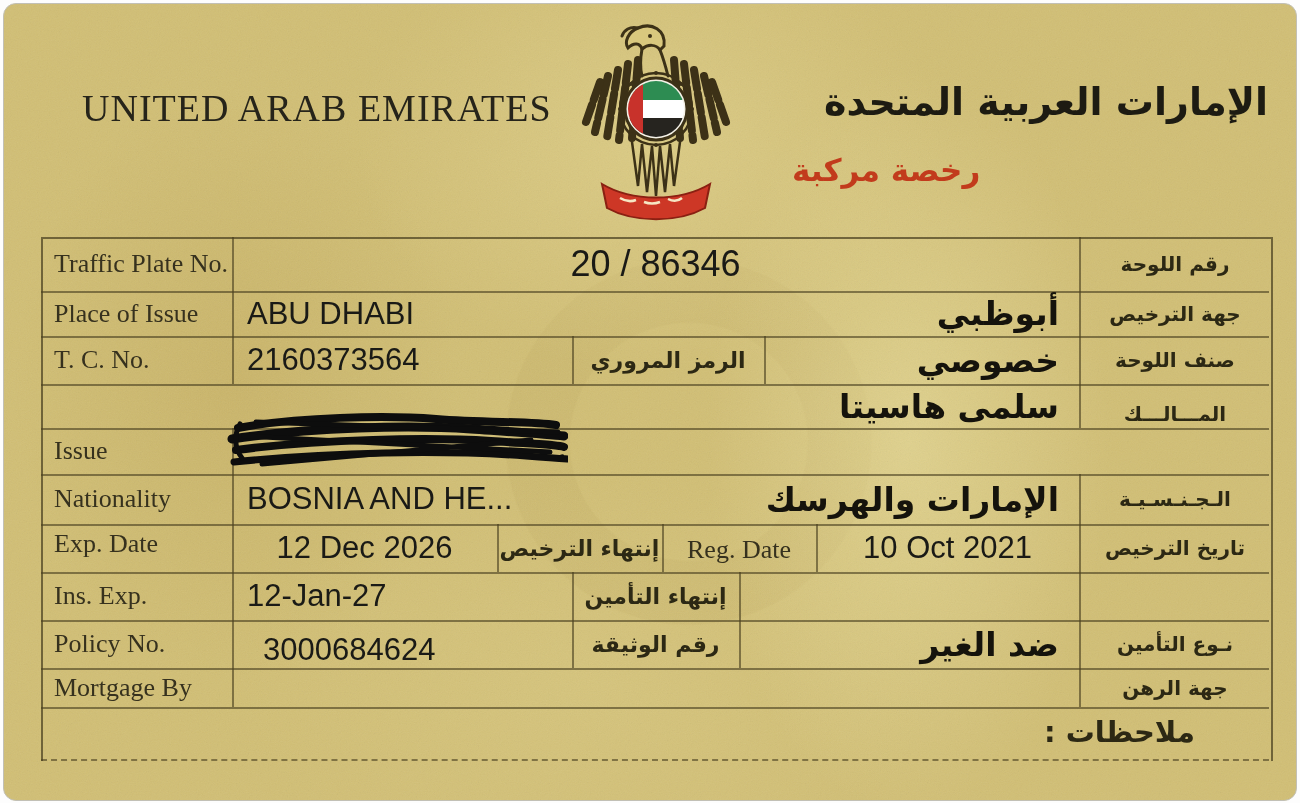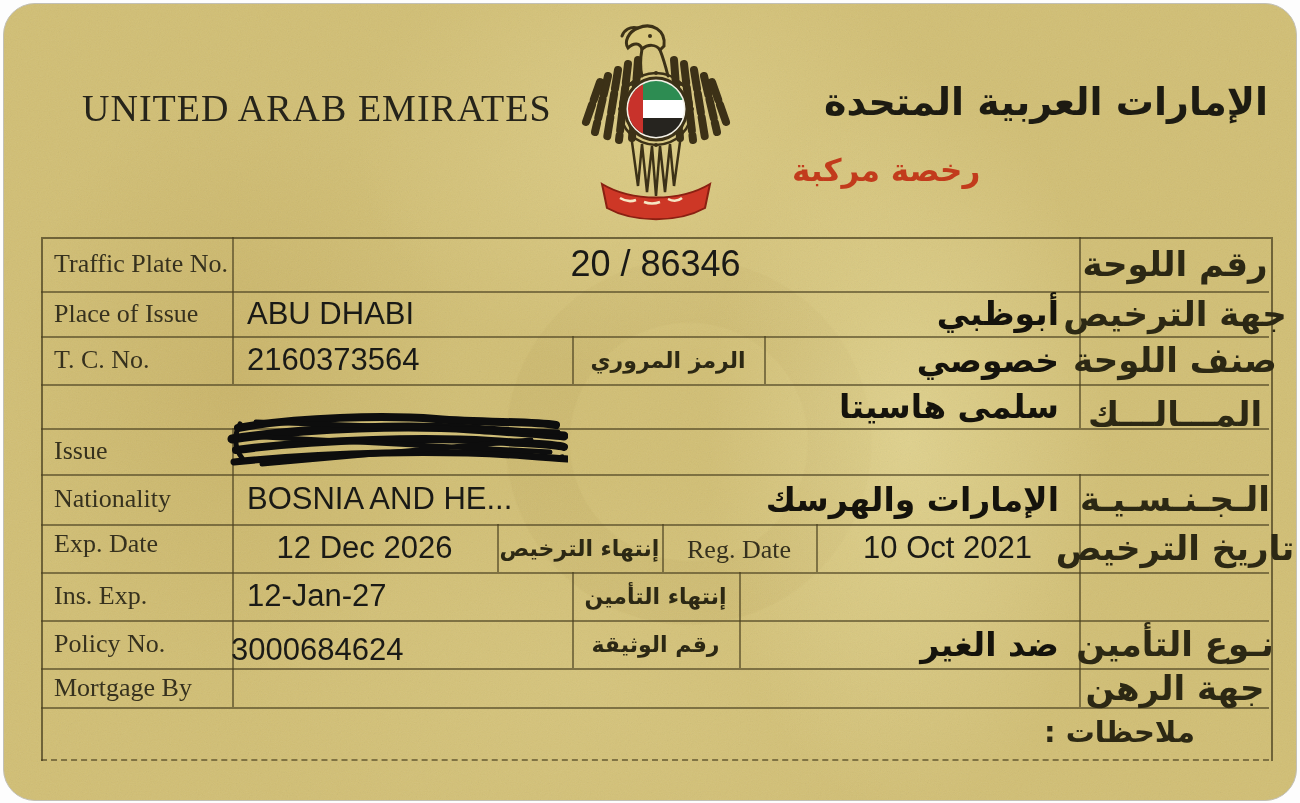--- a/index.html
+++ b/index.html
@@ -1,18 +1,18 @@
 <!DOCTYPE html>
 <html><head>
 <meta charset="utf-8">
 <style>
   html,body{margin:0;padding:0;background:#ffffff;}
   .stage{position:relative;width:1300px;height:803px;background:#fdfdfd;overflow:hidden;
          font-family:"Liberation Sans",sans-serif;}
-  .card{position:absolute;left:3px;top:3px;width:1292px;height:796px;border-radius:32px;
+  .card{position:absolute;left:3px;top:3px;width:1292px;height:796px;border-radius:13px;
         border:1px solid #c2c0b6;overflow:hidden;
         background:
           radial-gradient(ellipse 420px 320px at 50% 18%, rgba(232,218,150,.45), transparent 70%),
           radial-gradient(ellipse 280px 520px at 70% 55%, rgba(238,228,165,.50), transparent 72%),
           radial-gradient(ellipse 320px 420px at 18% 48%, rgba(176,146,66,.22), transparent 70%),
           radial-gradient(circle at 53% 55%, transparent 118px, rgba(140,110,40,.06) 120px, rgba(140,110,40,.06) 182px, transparent 184px),
           radial-gradient(ellipse 500px 300px at 45% 85%, rgba(225,210,140,.30), transparent 70%),
           #d2bf74; text-align: center;}
   .tex{position:absolute;left:0;top:0;width:100%;height:100%;pointer-events:none;}
   .tex.mult{mix-blend-mode:multiply;opacity:.13;}
@@ -21,21 +21,21 @@
   .hl{position:absolute;left:37px;width:1228px;height:0;border-top:2px solid rgba(74,64,32,.62);}
   .vl{position:absolute;width:0;border-left:2px solid rgba(74,64,32,.62);}
   .outer{position:absolute;left:37px;top:233px;width:1228px;height:522px;
          border:2px solid rgba(74,64,32,.72);border-bottom:none;}
   .dash{position:absolute;left:37px;top:755px;width:1228px;height:0;
         border-top:2px dashed rgba(74,64,32,.60);}
   
   .cell{position:absolute;display:flex;align-items:center;white-space:nowrap;}
   .lab{font-family:"Liberation Serif",serif;font-size:26px;color:#36311e;}
   .val{font-family:"Liberation Sans",sans-serif;font-size:31px;color:#1a1a16;}
-  .arlab{font-family:"DejaVu Sans",sans-serif;font-size:34px;font-weight:700;color:#2c2814;direction:rtl;}
+  .arlab{font-family:"DejaVu Sans",sans-serif;font-size:20px;font-weight:700;color:#2c2814;direction:rtl;}
   .arval{font-family:"DejaVu Sans",sans-serif;font-size:33px;font-weight:600;color:#15130c;direction:rtl;}
   .armid{font-family:"DejaVu Sans",sans-serif;font-size:22px;font-weight:700;color:#2c2814;direction:rtl;justify-content:center;}
   .ctr{justify-content:center;}
   .rt{justify-content:flex-end;}
   
   .h-country{position:absolute;left:78px;top:82px;font-family:"Liberation Serif",serif;
              font-size:38px;letter-spacing:1px;color:#26241a;}
   .h-title{position:absolute;left:289px;top:150px;font-family:"Liberation Serif",serif;
            font-size:31px;font-weight:700;color:#c23b1c;}
   .h-country-ar{position:absolute;right:28px;top:76px;font-family:"DejaVu Sans",sans-serif;
@@ -183,21 +183,21 @@
   <div class="cell armid" style="left:493px;top:520px;width:165px;height:48px">إنتهاء الترخيص</div>
   <div class="cell lab ctr" style="left:658px;top:520px;width:154px;height:52px">Reg. Date</div>
   <div class="cell val ctr" style="left:812px;top:520px;width:263px;height:48px">10 Oct 2021</div>
   <div class="cell arlab ctr" style="left:1085px;top:520px;width:172px;height:48px">تاريخ الترخيص</div>
 
   <div class="cell lab" style="left:50px;top:568px;height:48px">Ins. Exp.</div>
   <div class="cell val" style="left:243px;top:568px;height:48px">12-Jan-27</div>
   <div class="cell armid" style="left:568px;top:568px;width:167px;height:48px">إنتهاء التأمين</div>
 
   <div class="cell lab" style="left:50px;top:616px;height:48px">Policy No.</div>
-  <div class="cell val" style="left:227px;top:616px;height:60px">3000684624</div>
+  <div class="cell val" style="left:259px;top:616px;height:60px">3000684624</div>
   <div class="cell armid" style="left:568px;top:616px;width:167px;height:48px">رقم الوثيقة</div>
   <div class="cell arval rt" style="right:237px;top:616px;height:48px">ضد الغير</div>
   <div class="cell arlab ctr" style="left:1085px;top:616px;width:172px;height:48px">نـوع التأمين</div>
 
   <div class="cell lab" style="left:50px;top:664px;height:39px">Mortgage By</div>
   <div class="cell arlab ctr" style="left:1085px;top:664px;width:172px;height:39px">جهة الرهن</div>
 
   <div class="cell arlab rt" style="left:1040px;top:703px;width:220px;height:50px;font-size:29px">ملاحظات :</div>
 
  </div>

